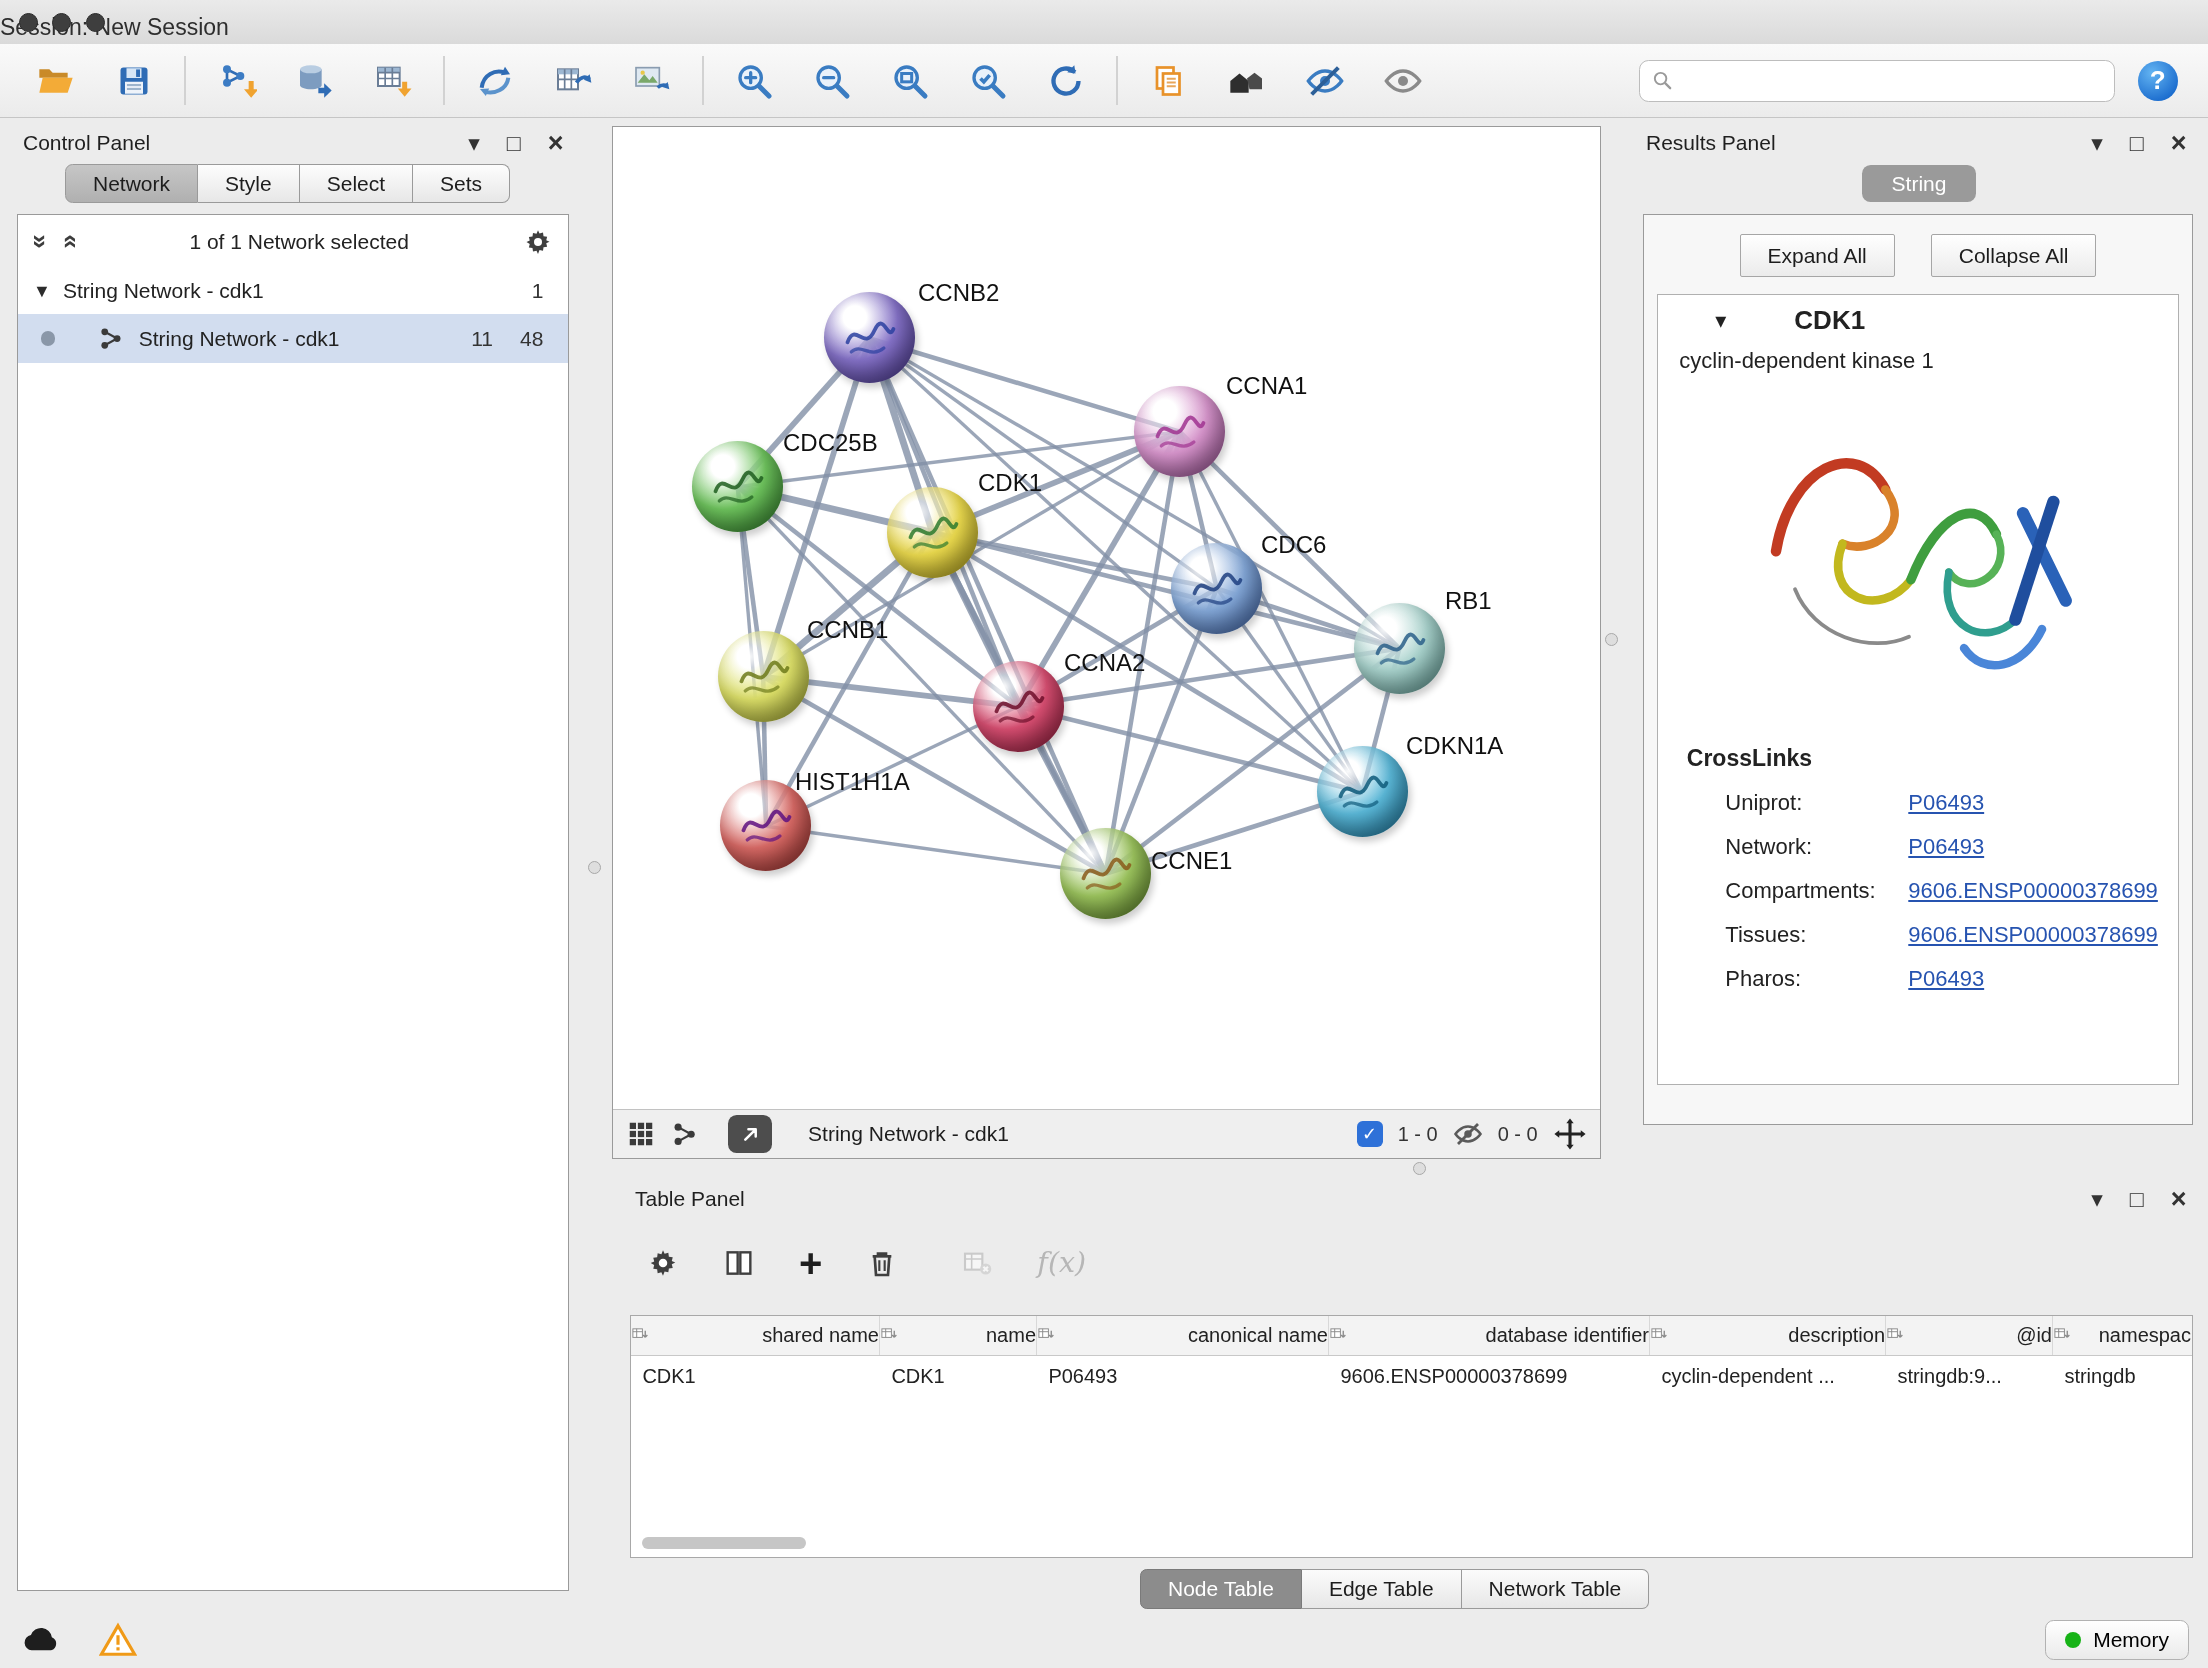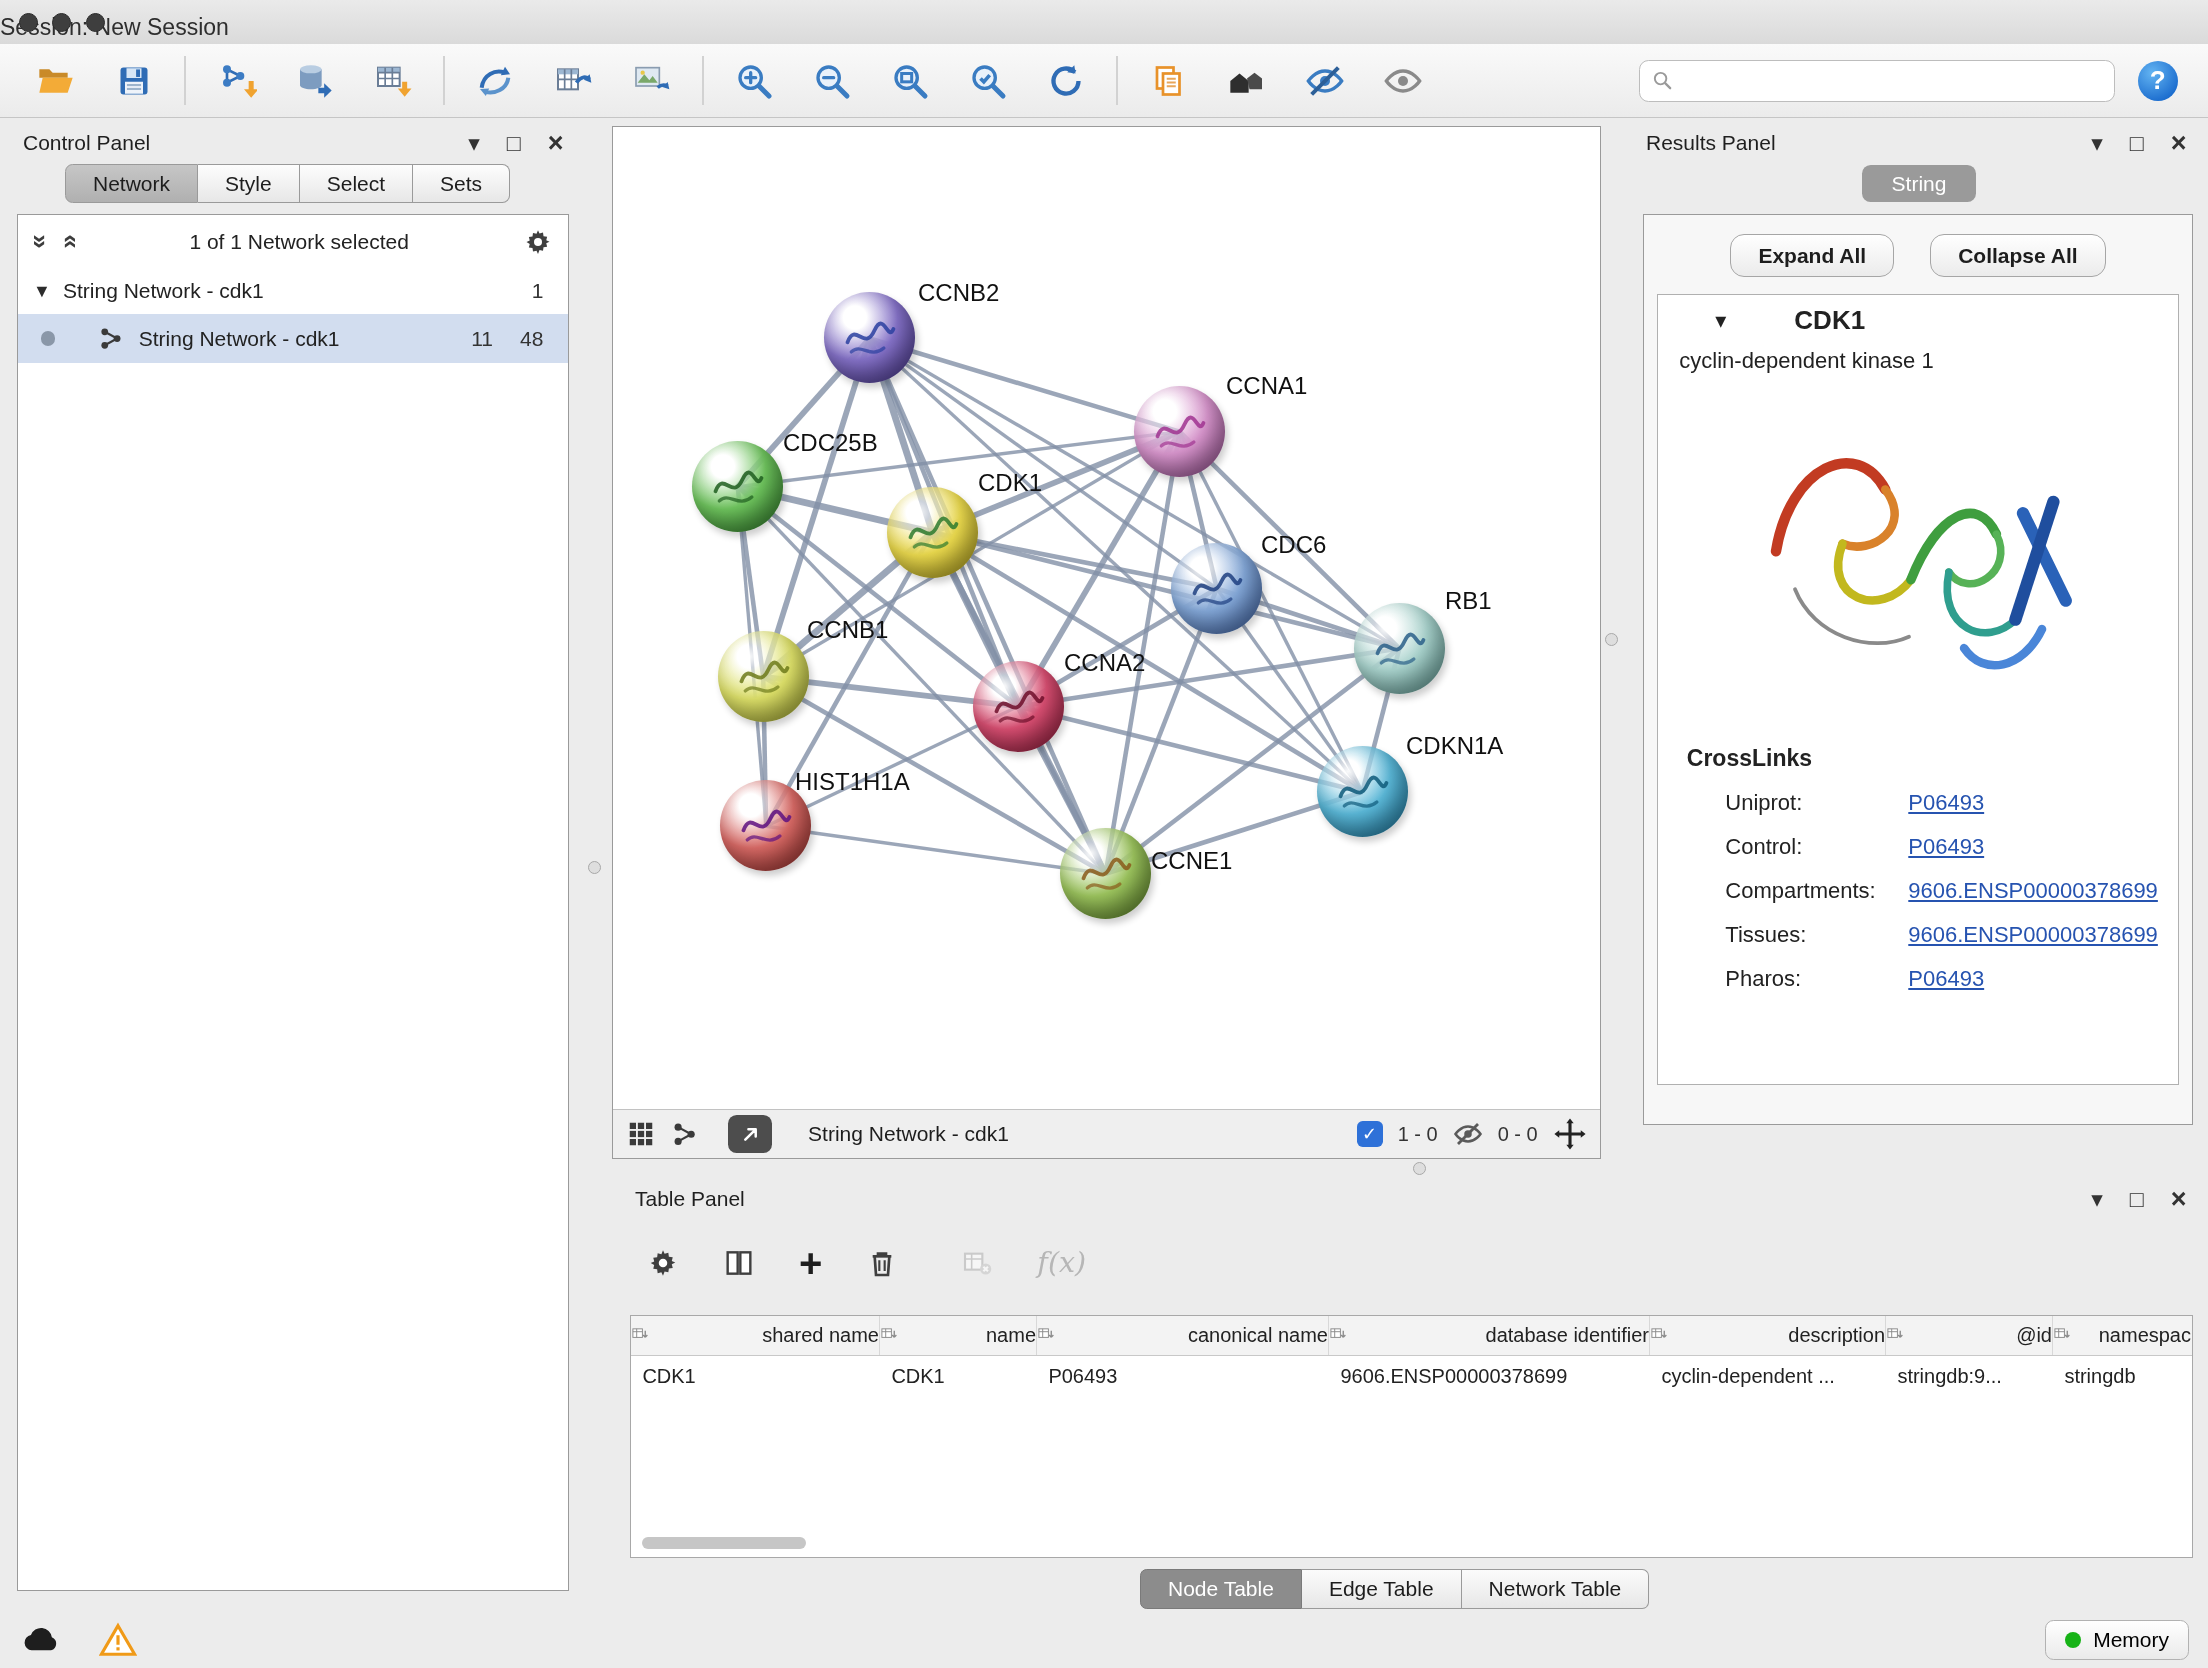--- a/index.html
+++ b/index.html
@@ -74,22 +74,22 @@
   .checkbox { width:26px; height:26px; background:#2e71d8; border-radius:5.7px; color:#fff;
     display:flex; align-items:center; justify-content:center; font-size:18px; border:none; }
   .nf-count { font-size:20px; color:#333; }
 
   
   .rp-head { left:1646px; top:126px; width:548px; }
   .string-tab-wrap { position:absolute; left:1643px; top:165px; width:552px; text-align:center; }
   .badge { display:inline-block; padding:6.7px 30px; background:#9a9a9a; color:#fff; border-radius:8.6px; font-size:21px; border:none; }
   .rp-box { position:absolute; left:1643px; top:214px; width:550px; height:911px; border:1px solid #9a9a9a; background:#f7f7f7; }
   .rp-buttons { display:flex; justify-content:center; gap:36px; margin-top:19px; }
-  .rp-btn { padding:8.6px 27px; font-size:21px; border:1px solid #a6a6a6; border-radius:14px;
-    background:linear-gradient(#ffffff,#ebebeb); color:#1d1d1d;font-weight:bold; }
+  .rp-btn { padding:8.6px 27px; font-size:21px; border:1px solid #a6a6a6; border-radius:2px;
+    background:linear-gradient(#ffffff,#ebebeb); color:#1d1d1d; }
   .rp-inner { margin:17px 13.3px 0 13.3px; border:1px solid #b0b0b0; background:#fff; height:791px; position:relative; }
   .gene-head { height:51px; display:flex; align-items:center; padding-left:57px; }
   .gene-caret { font-size:22px; background:none; border:none; color:#222; }
   .gene-name { font-size:26px; font-weight:bold; margin-left:68px; }
   .gene-desc { padding:1.9px 0 0 21px; font-size:22px; }
   .protein-wrap { text-align:center; margin-top:25px; }
   .xl-title { margin:28.5px 0 9.5px 28.5px; font-size:23px; font-weight:bold; }
   .xl-row { display:flex; padding-left:67px; height:44px; align-items:center; font-size:22px; }
   .xl-label { width:183px; }
   .xl-link { color:#2653b0; text-decoration:underline; }
@@ -551,21 +551,21 @@
         <path d="M320 242 C300 284 258 292 238 262" fill="none" stroke="#4a86d8" stroke-width="9" stroke-linecap="round"></path>
         <path d="M60 200 C80 250 140 268 180 250" fill="none" stroke="#8a8a8a" stroke-width="4" stroke-linecap="round"></path>
       </svg>
     </div>
     <div class="xl-title">CrossLinks</div>
     <div class="xl-row">
       <span class="xl-label">Uniprot:</span>
       <a class="xl-link">P06493</a>
     </div>
     <div class="xl-row">
-      <span class="xl-label">Control:</span>
+      <span class="xl-label">Network:</span>
       <a class="xl-link">P06493</a>
     </div>
     <div class="xl-row">
       <span class="xl-label">Compartments:</span>
       <a class="xl-link">9606.ENSP00000378699</a>
     </div>
     <div class="xl-row">
       <span class="xl-label">Tissues:</span>
       <a class="xl-link">9606.ENSP00000378699</a>
     </div>

